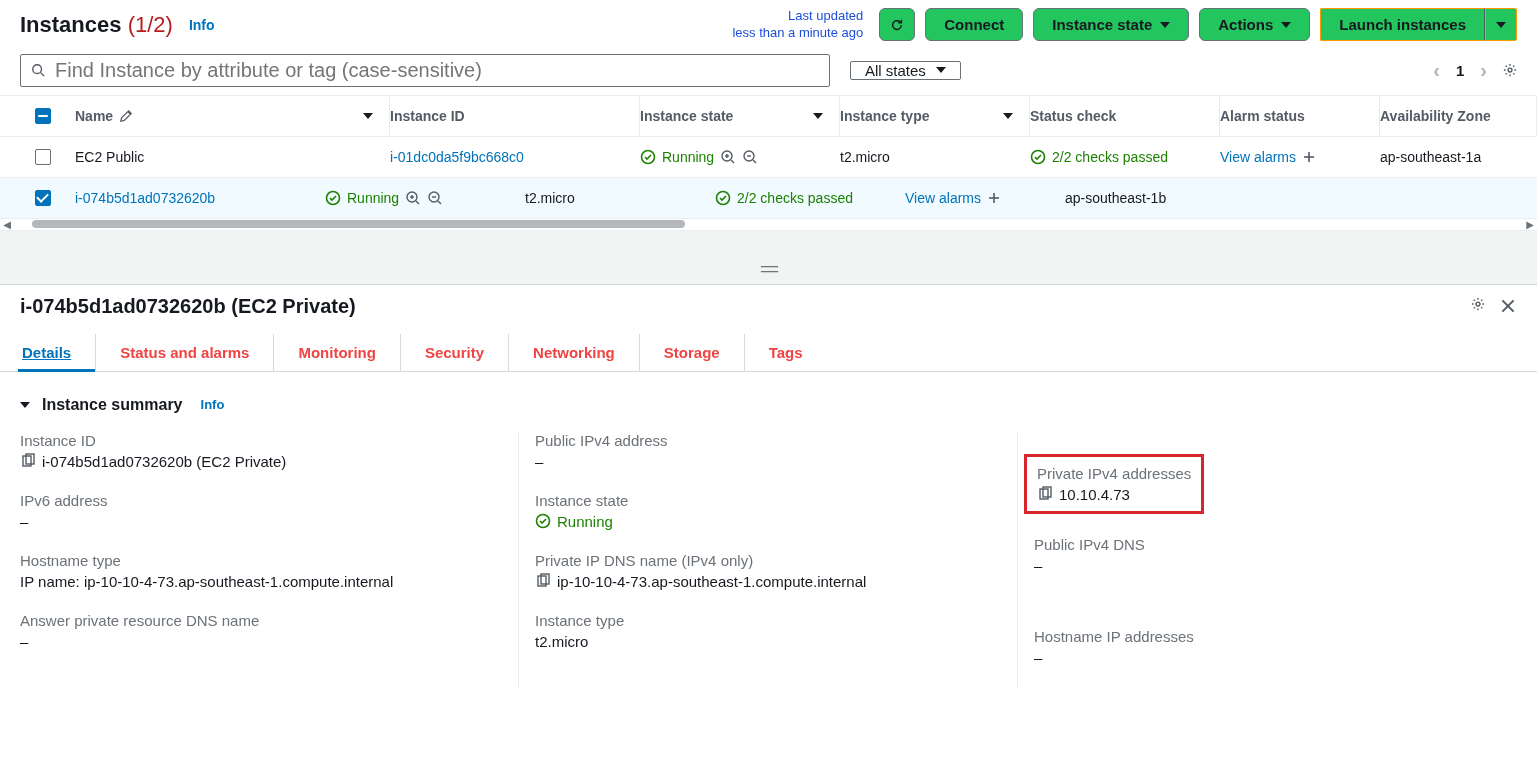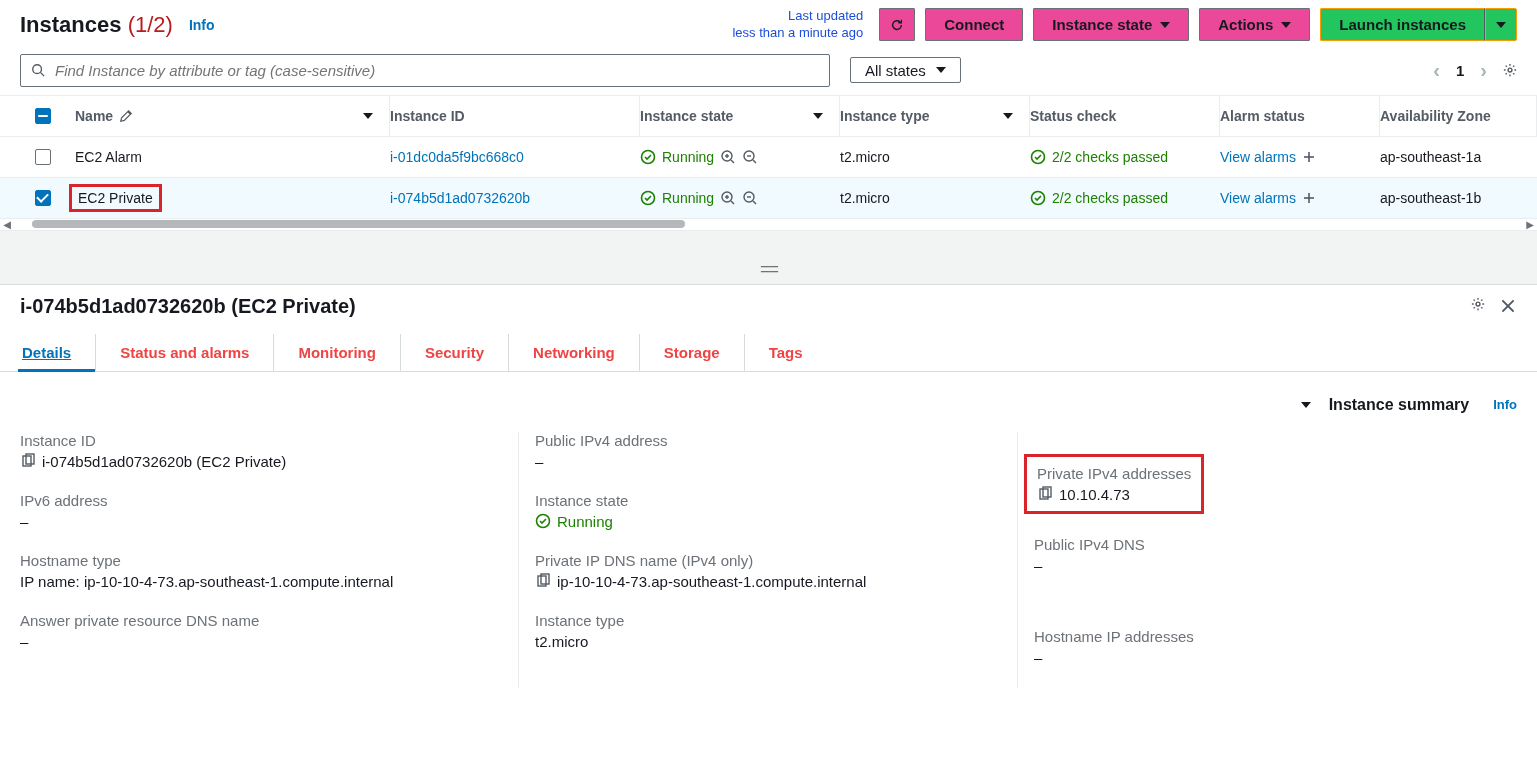--- a/index.html
+++ b/index.html
@@ -37,23 +37,23 @@
   }
   .spacer { flex: 1; }
   .last-updated {
     text-align: right;
     color: #1d4ed8;
     font-size: 13px;
     line-height: 1.3;
     margin-right: 6px;
   }
   .btn {
-    background: #ec4899;
+    background: #22c55e;
     border: 1px solid #687078;
-    border-radius: 1px;
+    border-radius: 6px;
     padding: 6px 18px;
     font-size: 15px;
     font-weight: 700;
     color: #16191f;
     cursor: pointer;
     display: inline-flex;
     align-items: center;
     gap: 8px;
     height: 33px;
   }
@@ -86,28 +86,27 @@
     border-radius: 2px;
     height: 33px;
     max-width: 810px;
     padding: 0 10px;
     gap: 10px;
   }
   .search-wrap input {
     border: none;
     outline: none;
     flex: 1;
-    font-size: 15px;
-    font-style: italic;
+    font-size: 20px;
     color: #687078;
   }
   .filter-states {
     border: 1px solid #687078;
     border-radius: 2px;
-    height: 26px;
+    height: 19px;
     padding: 0 14px;
     display: flex;
     align-items: center;
     gap: 10px;
     font-size: 15px;
     cursor: pointer;
   }
   .pagination {
     display: flex;
     align-items: center;
@@ -280,23 +279,22 @@
   }
   .tab:first-child.active::after { left: -2px; right: 0px; }
   .tab:last-child { border-right: none; }
 
   .summary-section {
     padding: 24px 20px;
   }
   .summary-head {
     display: flex;
     align-items: center;
-    gap: 18px;
+    gap: 12px;
     margin-bottom: 18px;
-    justify-content: flex-end;
   }
   .summary-head .tri {
     border-left: 5px solid transparent;
     border-right: 5px solid transparent;
     border-top: 6px solid #16191f;
   }
   .summary-head h3 {
     font-size: 16px;
     font-weight: 700;
   }
@@ -425,21 +423,21 @@
     <div class="cell az">
         <span>Availability Zone</span>
       </div>
   </div>
 
   <div class="trow">
     <div class="cell check">
         <div class="checkbox"></div>
       </div>
     <div class="cell name">
-        <span>EC2 Alarm</span>
+        <span>EC2 Public</span>
       </div>
     <div class="cell iid">
         <a class="link">i-01dc0da5f9bc668c0</a>
       </div>
     <div class="cell state">
       <span class="check-circle">
           <svg viewBox="0 0 16 16" width="16" height="16">
             <circle cx="8" cy="8" r="6.5" fill="none" stroke="#1d8102" stroke-width="1.6"></circle>
             <path d="M5 8l2 2 4-4" fill="none" stroke="#1d8102" stroke-width="1.6"></path>
           </svg>
@@ -478,25 +476,20 @@
     </div>
     <div class="cell az">
         <span>ap-southeast-1a</span>
       </div>
   </div>
 
   <div class="trow selected">
     <div class="cell check">
         <div class="checkbox checked"></div>
       </div>
-    <div class="cell name">
-      <span class="highlight-red">
-        <span>EC2 Private</span>
-      </span>
-    </div>
     <div class="cell iid">
         <a class="link">i-074b5d1ad0732620b</a>
       </div>
     <div class="cell state">
       <span class="check-circle">
           <svg viewBox="0 0 16 16" width="16" height="16">
             <circle cx="8" cy="8" r="6.5" fill="none" stroke="#1d8102" stroke-width="1.6"></circle>
             <path d="M5 8l2 2 4-4" fill="none" stroke="#1d8102" stroke-width="1.6"></path>
           </svg>
         </span>

